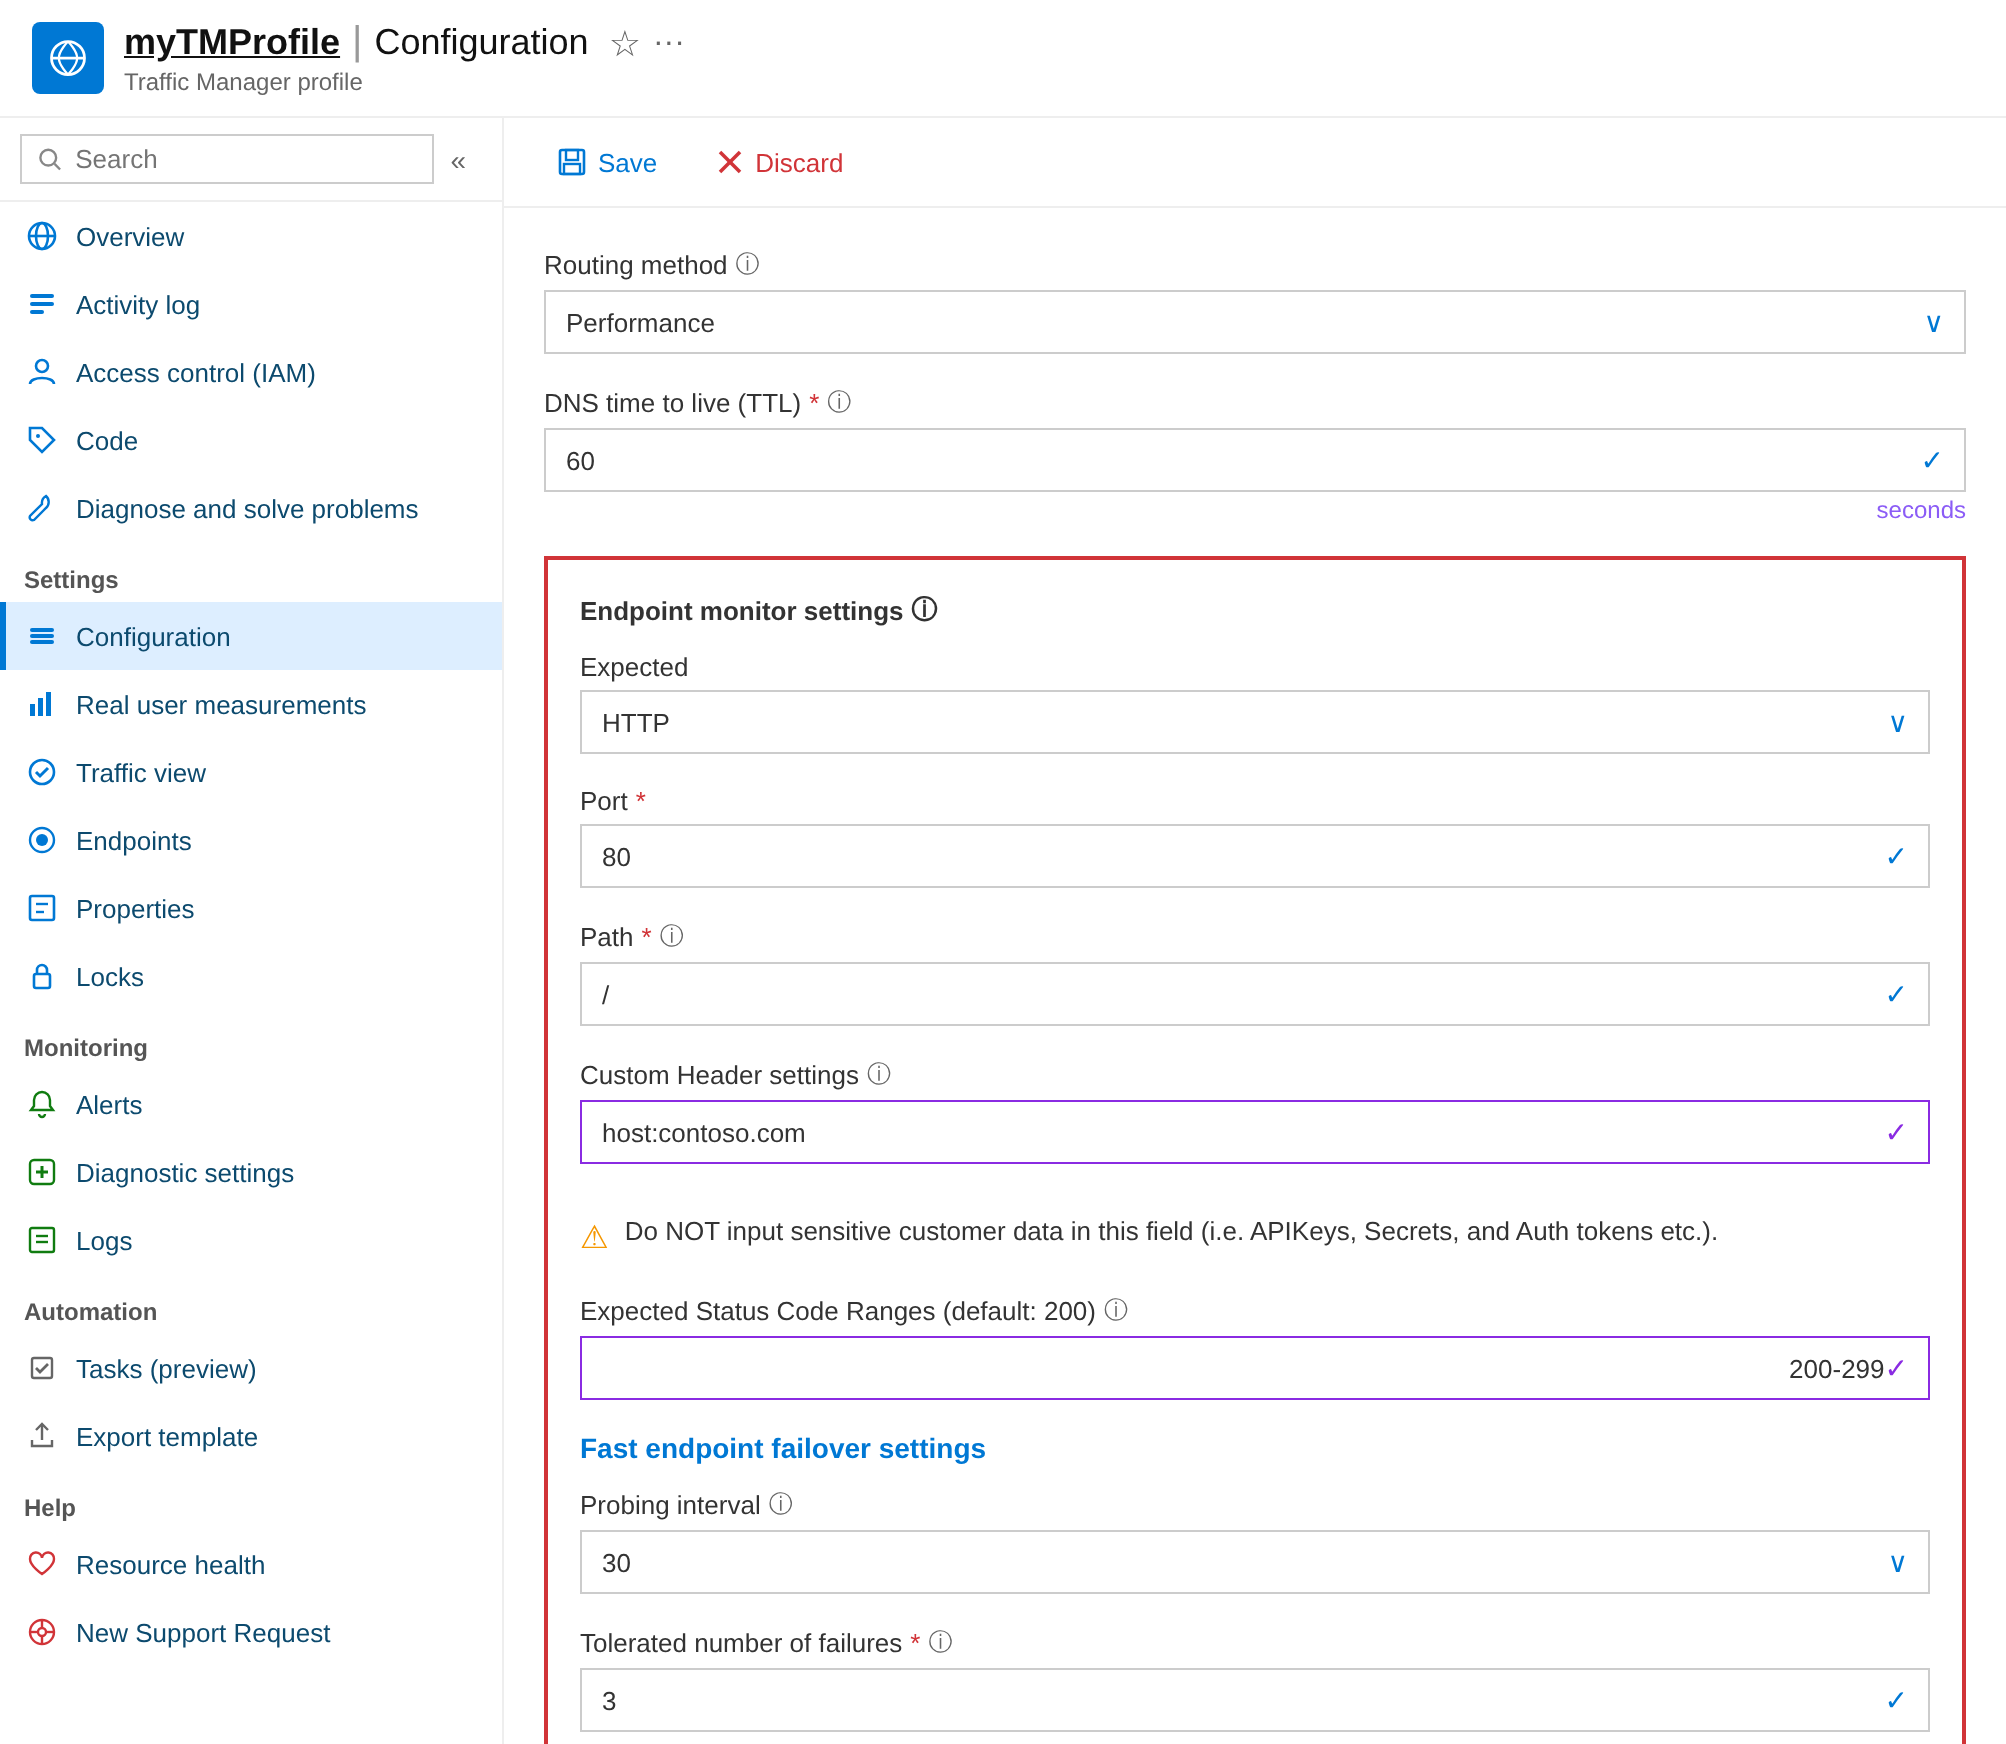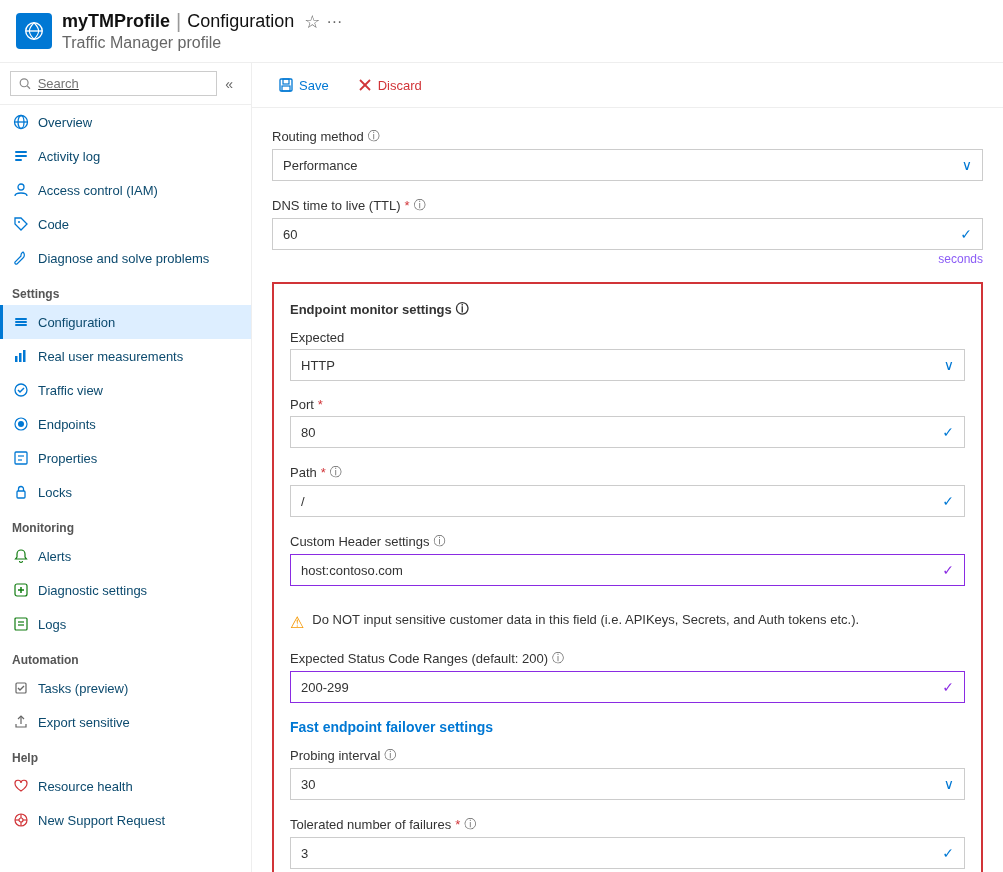--- a/index.html
+++ b/index.html
@@ -2,31 +2,31 @@
 <html><head>
   <meta charset="utf-8">
   <style>
     * { box-sizing: border-box; margin: 0; padding: 0; }
     body { font-family: 'Segoe UI', Arial, sans-serif; font-size: 13px; color: #333; background: #fff; display: flex; flex-direction: column; height: 872px; overflow: hidden; }
 
     
     .header { display: flex; align-items: center; padding: 10px 16px; background: #fff; border-bottom: 1px solid #eee; min-height: 56px; }
     .header-icon { width: 36px; height: 36px; background: #0078d4; border-radius: 4px; display: flex; align-items: center; justify-content: center; margin-right: 10px; flex-shrink: 0; }
     .header-icon svg { width: 22px; height: 22px; }
-    .header-title { font-size: 18px; font-weight: 600; color: #111; }
-    .header-subtitle { font-size: 16px; color: #666; margin-top: 1px; }
+    .header-title { font-size: 18px; font-weight: 600; color: #111; text-decoration: underline; }
+    .header-subtitle { font-size: 12px; color: #666; margin-top: 1px; }
     .header-config { font-size: 18px; font-weight: 400; color: #111; }
 
     
     .layout { display: flex; flex: 1; overflow: hidden; }
 
     
     .sidebar { width: 252px; background: #fff; border-right: 1px solid #eee; display: flex; flex-direction: column; overflow-y: auto; flex-shrink: 0; }
     .sidebar-search { padding: 8px 10px; border-bottom: 1px solid #eee; }
-    .search-box { display: flex; align-items: center; border: 1px solid #ccc; padding: 4px 8px; gap: 6px; background: #fff; text-decoration: underline; }
+    .search-box { display: flex; align-items: center; border: 1px solid #ccc; padding: 4px 8px; gap: 6px; background: #fff; }
     .search-box input { border: none; outline: none; font-size: 13px; width: 100%; background: transparent; }
     .collapse-btn { margin-left: auto; padding: 4px 8px; cursor: pointer; color: #666; font-size: 14px; border: none; background: transparent; }
 
     .sidebar-nav { flex: 1; overflow-y: auto; }
     .nav-item { display: flex; align-items: center; padding: 8px 12px; cursor: pointer; gap: 8px; color: #0c4a6e; text-decoration: none; }
     .nav-item .nav-icon { width: 18px; height: 18px; display: flex; align-items: center; justify-content: center; flex-shrink: 0; }
     .nav-label { font-size: 13px; }
     .section-header { padding: 12px 12px 4px; font-size: 12px; font-weight: 600; color: #555; text-transform: none; }
 
     
@@ -252,21 +252,21 @@
         <span class="nav-label">Tasks (preview)</span>
       </div>
       <div class="nav-item">
         <span class="nav-icon">
           <svg width="16" height="16" viewBox="0 0 16 16">
               <path d="M3 10 v3 h10 v-3" stroke="#666" stroke-width="1.2" fill="none"></path>
               <line x1="8" y1="2" x2="8" y2="10" stroke="#666" stroke-width="1.2"></line>
               <polyline points="5,5 8,2 11,5" stroke="#666" stroke-width="1.2" fill="none"></polyline>
             </svg>
         </span>
-        <span class="nav-label">Export sensitive</span>
+        <span class="nav-label">Export template</span>
       </div>
 
       <div class="section-header">Help</div>
       <div class="nav-item">
         <span class="nav-icon">
           <svg width="16" height="16" viewBox="0 0 16 16">
               <path d="M8 13 C8 13 2 9 2 5.5 a3 3 0 0 1 6-0.5 a3 3 0 0 1 6 0.5 C14 9 8 13 8 13z" stroke="#d13438" stroke-width="1.2" fill="none"></path>
             </svg>
         </span>
         <span class="nav-label">Resource health</span>
@@ -384,21 +384,21 @@
         <div class="warning-box">
           <span class="warning-icon">⚠</span>
           <span class="warning-text">Do NOT input sensitive customer data in this field (i.e. APIKeys, Secrets, and Auth tokens etc.).</span>
         </div>
 
         <div class="field-group">
           <div class="field-label">
             <span>Expected Status Code Ranges (default: 200)</span>
             <span class="info-icon">ⓘ</span>
           </div>
-          <div class="field-select active-field" style="border-color:#8a2be2;">
+          <div class="field-select active-field" style="border-color:#8a2be2;justify-content:flex-end;">
             <span>200-299</span>
             <span class="check" style="color:#8a2be2;">✓</span>
           </div>
         </div>
 
         <div class="fast-section-title">Fast endpoint failover settings</div>
 
         <div class="field-group">
           <div class="field-label">
             <span>Probing interval</span>

